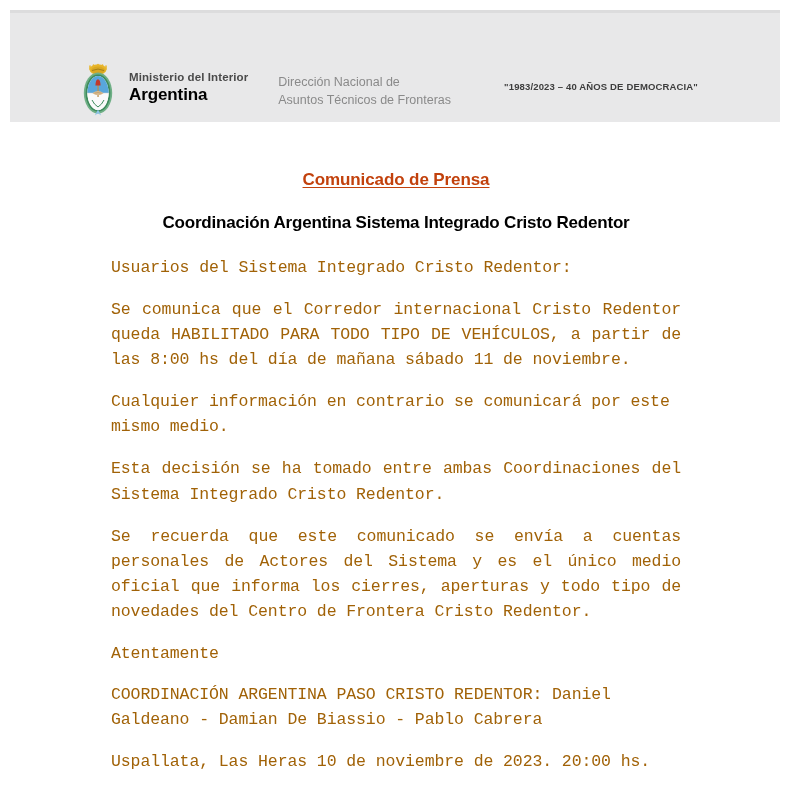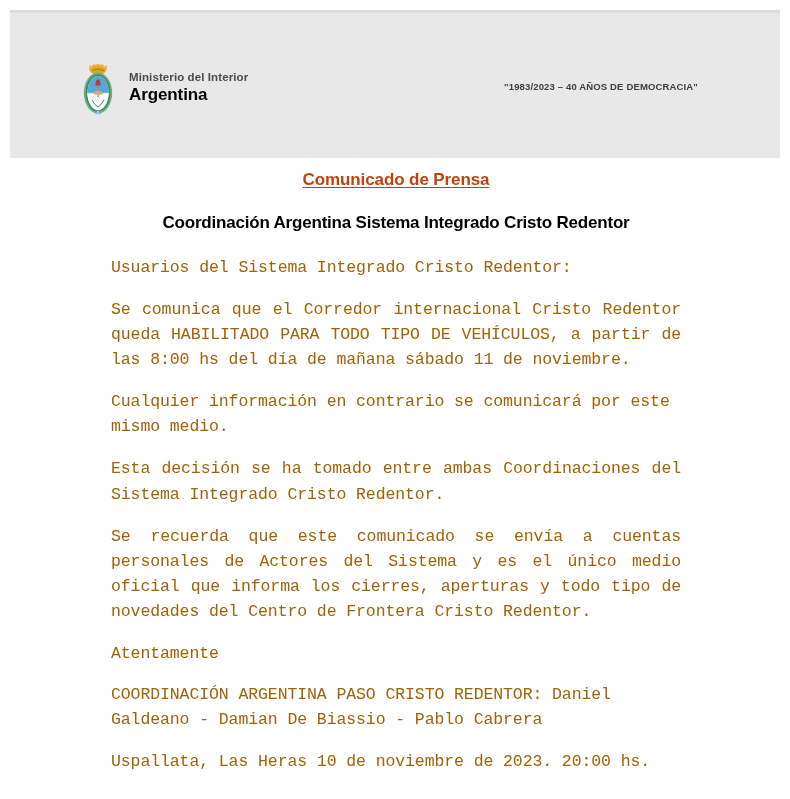--- a/index.html
+++ b/index.html
@@ -24,21 +24,21 @@
     background: #ffffff;
     box-sizing: border-box;
   }
 
   
   .letterhead {
     position: absolute;
     left: 10px;
     top: 10px;
     width: 770px;
-    height: 148px;
+    height: 112px;
     background: #e8e8e9;
     box-sizing: border-box;
     border-top: 3px solid #dcdcdd;
   }
 
   .letterhead-inner {
     position: absolute;
     left: 68px;
     top: 48px;
     right: 20px;
@@ -182,20 +182,24 @@
 
           <path d="M20 46.5 l-3.2 6 l3.2 -2.2 l3.2 2.2 z" fill="#8CC3E8"></path>
         </svg>
       </div>
 
       <div class="ministry">
         <div class="ministry-line1">Ministerio del Interior</div>
         <div class="ministry-line2">Argentina</div>
       </div>
 
+      <div class="unit">
+        <div>Dirección Nacional de</div>
+        <div>Asuntos Técnicos de Fronteras</div>
+      </div>
 
       <div class="slogan">"1983/2023 – 40 AÑOS DE DEMOCRACIA"</div>
     </div>
   </div>
 
   <div class="content">
 
     <h1 class="doc-title">Comunicado de Prensa</h1>
 
     <h2 class="doc-subtitle">Coordinación Argentina Sistema Integrado Cristo Redentor</h2>

